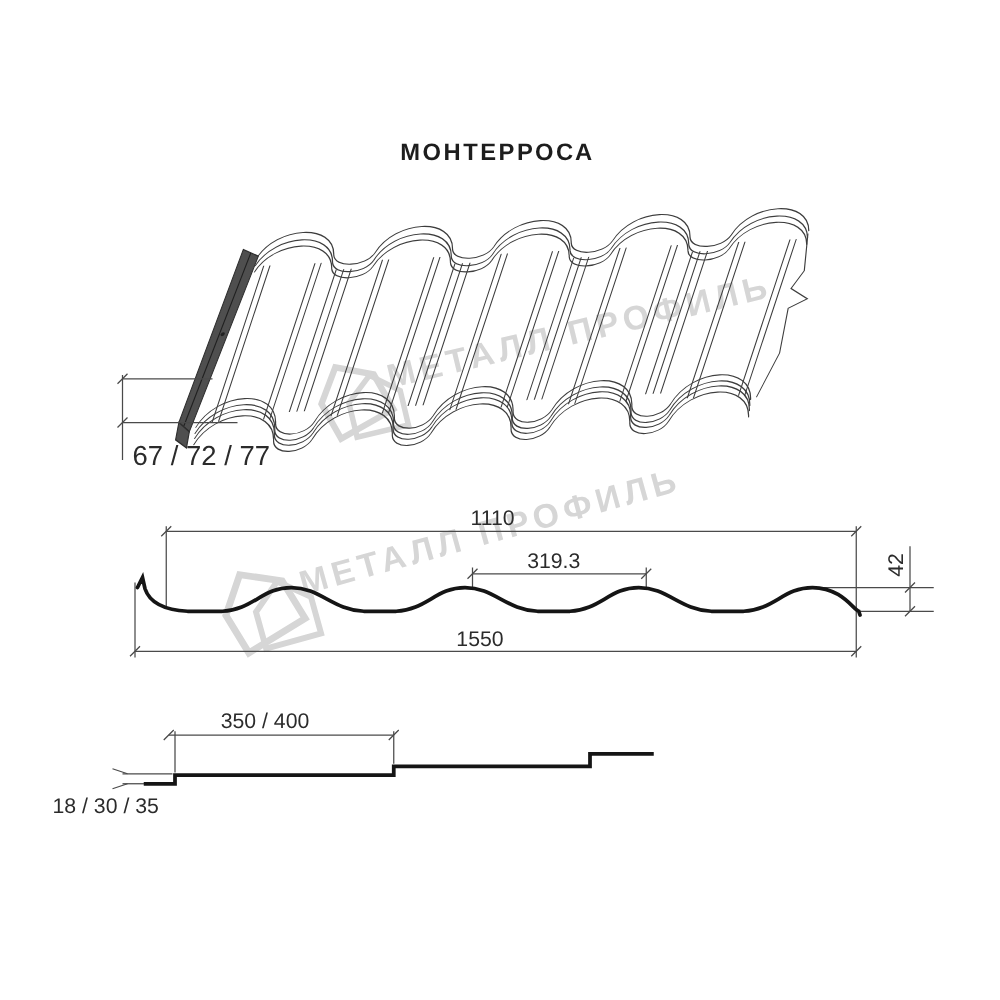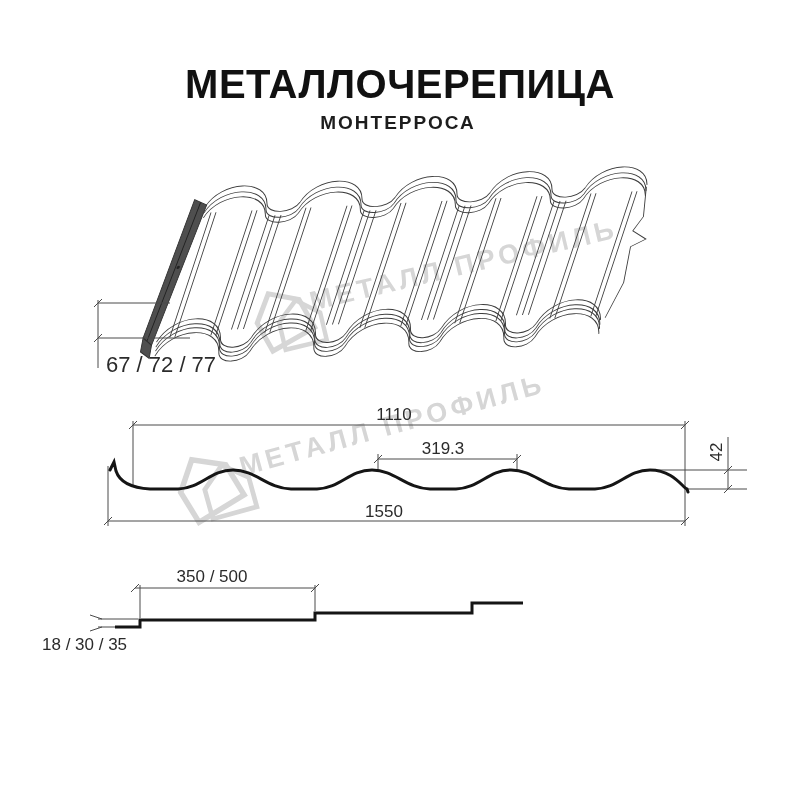--- a/index.html
+++ b/index.html
@@ -137,25 +137,24 @@
         <path d="M131,592 L139,584 M311,592 L319,584"></path>
 
         <path d="M98,619 H138"></path>
         <path d="M98,627 H116"></path>
         <path d="M90,615 l12,4 M90,631 l12,-4"></path>
       </g>
       <path d="M115,627 L140,627 L140,620 L315,620 L315,613 L472,613 L472,603 L523,603" stroke="#151515" stroke-width="3"></path>
     </g>
   </svg>
 
-  <div id="title" class="txt">МЕТАЛЛОЧЕРЕПИЦА</div>
   <div id="subtitle" class="txt">МОНТЕРРОСА</div>
 
   <div id="dim-3d" class="txt">67 / 72 / 77</div>
 
   <div id="dim-1110" class="txt center">1110</div>
   <div id="dim-2775" class="txt center">319.3</div>
   <div id="dim-42" class="txt">42</div>
   <div id="dim-1170" class="txt center">1550</div>
 
-  <div id="dim-350" class="txt center">350 / 500</div>
+  <div id="dim-350" class="txt center">350 / 400</div>
   <div id="dim-25" class="txt">18 / 30 / 35</div>
 </div>
 
 </body></html>

